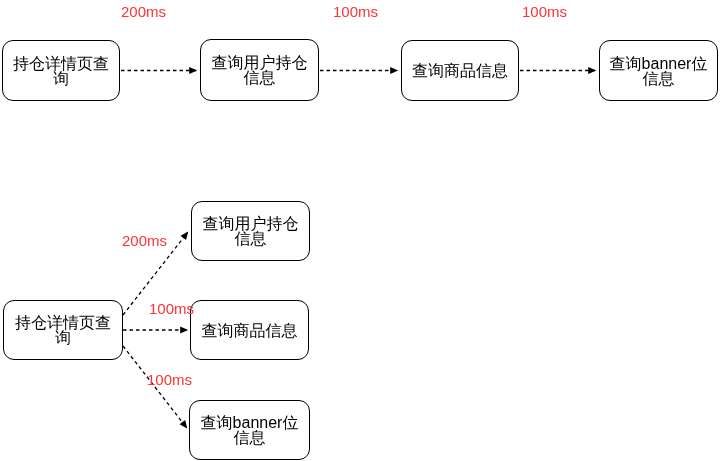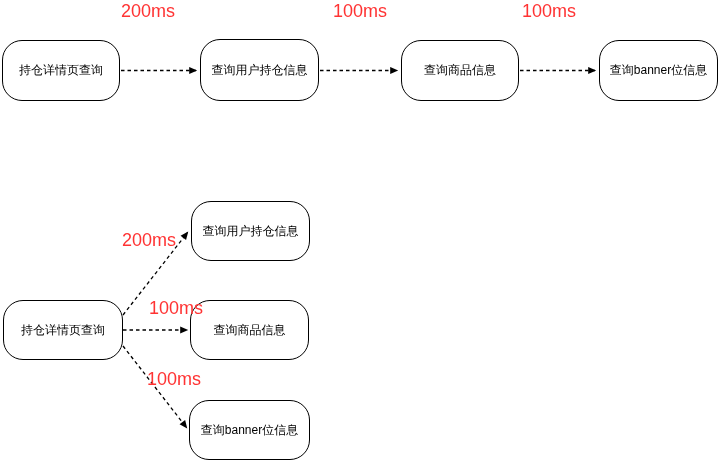--- a/index.html
+++ b/index.html
@@ -31,36 +31,36 @@
     stroke-width: 1.3;
     stroke-dasharray: 3.5 3;
     fill: none;
   }
   .arrow-head { fill: var(--node-border); }
 
   .node {
     position: absolute;
     background: var(--node-fill);
     border: 1.4px solid var(--node-border);
-    border-radius: 20px;
+    border-radius: 11px;
     display: flex;
     align-items: center;
     justify-content: center;
     text-align: center;
-    font-size: 12px;
+    font-size: 16px;
     line-height: 15px;
     color: var(--node-text);
     padding: 4px 6px;
     z-index: 2;
   }
 
   .edge-label {
     position: absolute;
     color: var(--edge-label);
-    font-size: 18px;
+    font-size: 15px;
     line-height: 15px;
     white-space: nowrap;
     z-index: 3;
   }
 
   
   .n-t1 { left: 2px;   top: 40px; width: 118px; height: 61px; }
   .n-t2 { left: 200px; top: 39px; width: 119px; height: 62px; }
   .n-t3 { left: 401px; top: 40px; width: 118px; height: 61px; }
   .n-t4 { left: 599px; top: 40px; width: 119px; height: 61px; }

